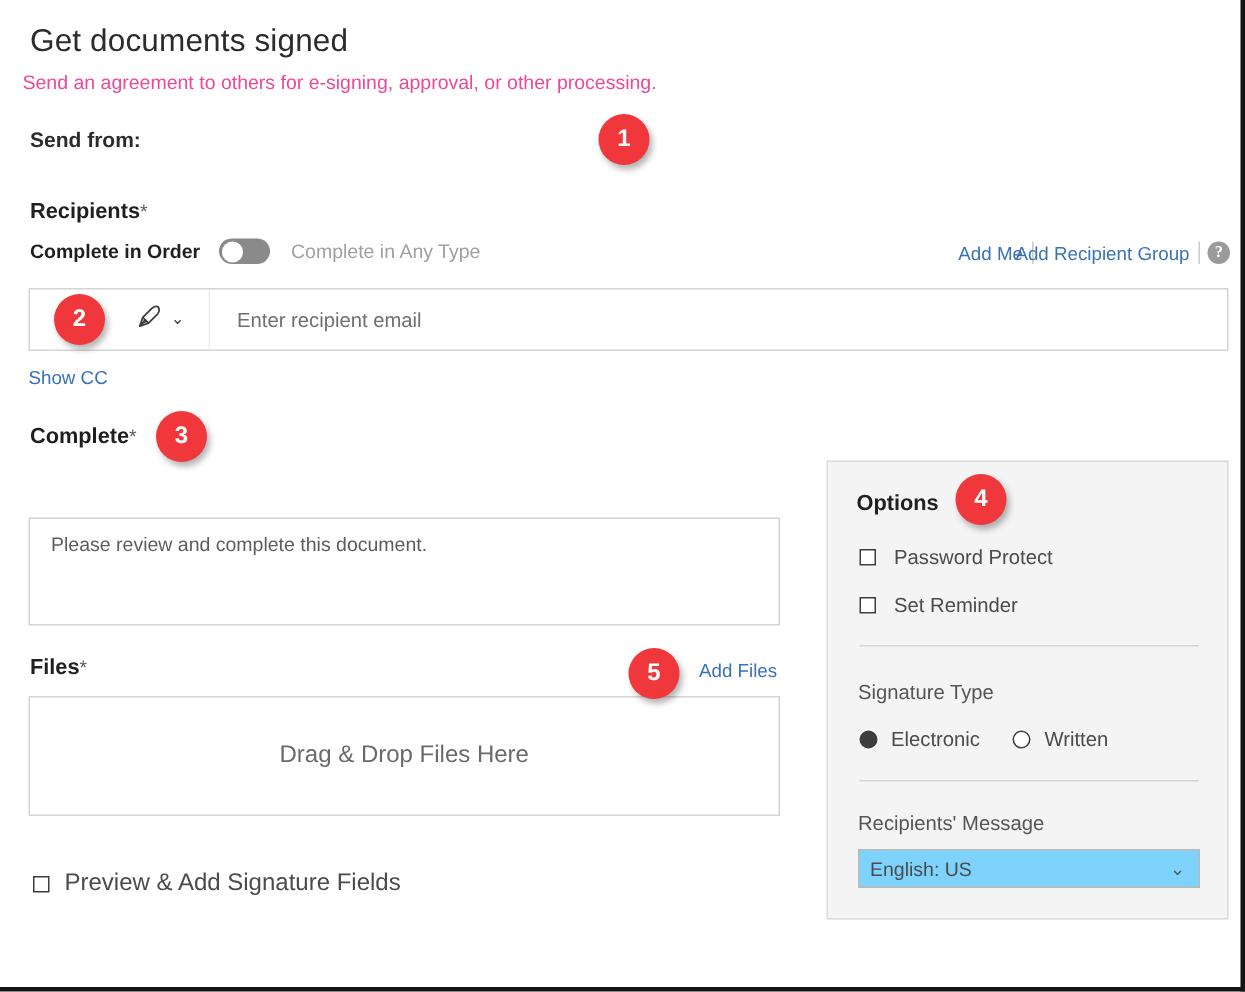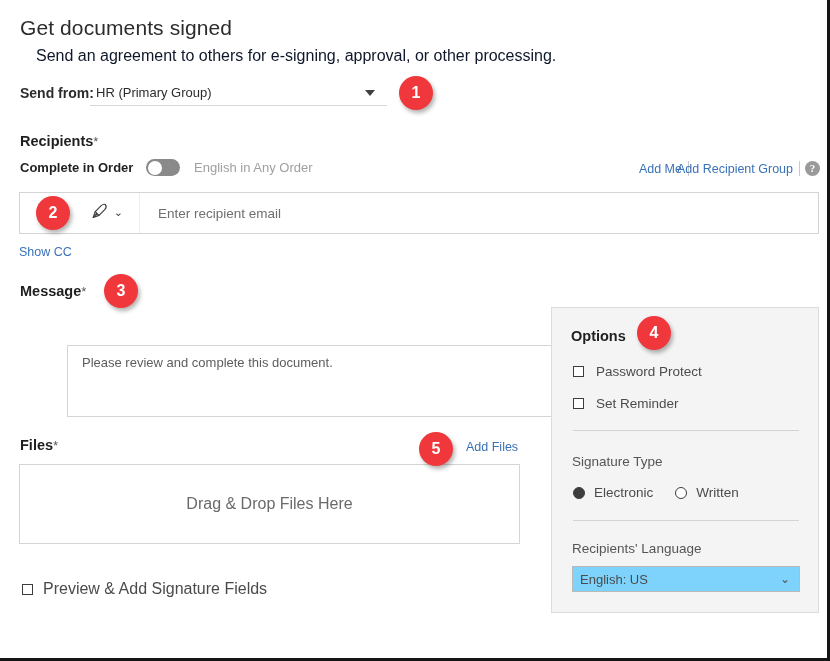--- a/index.html
+++ b/index.html
@@ -37,24 +37,24 @@
   .h1 {
     position: absolute;
     left: 20px;
     top: 16px;
     font-size: 21px;
     color: #2c2c2c;
     letter-spacing: .1px;
   }
   .sub {
     position: absolute;
-    left: 36px;
+    left: 15px;
     top: 47px;
-    font-size: 16px;
-    color: #0f172a;
+    font-size: 13px;
+    color: #ec4899;
   }
 
   
   .sendfrom-label {
     position: absolute;
     left: 20px;
     top: 85px;
     font-size: 14px;
     font-weight: bold;
     color: #2c2c2c;
@@ -217,21 +217,20 @@
     left: 19px;
     top: 345px;
     width: 501px;
     height: 72px;
     box-sizing: border-box;
     border: 1px solid #d4d4d4;
     background: #fff;
     padding: 9px 14px;
     font-size: 13px;
     color: #5d5d5d;
-    margin-left: 48px;
   }
 
   
   .files-head { left: 20px; top: 437px; }
   .addfiles { position: absolute; left: 466px; top: 440px; }
   .dropzone {
     position: absolute;
     left: 19px;
     top: 464px;
     width: 501px;
@@ -398,35 +397,31 @@
 </head>
 <body>
 
 <div id="window">
 <div id="canvas">
 
   <div class="h1">Get documents signed</div>
   <div class="sub">Send an agreement to others for e-signing, approval, or other processing.</div>
 
   <div class="sendfrom-label">Send from:</div>
-  <div class="sendfrom-select">
-    <span>HR (Primary Group)</span>
-    <span class="caret-down"></span>
-  </div>
   <div class="badge b1">1</div>
 
   <div class="sec-head" style="left:20px; top:133px;">
     <span>Recipients</span><span class="req">*</span>
   </div>
 
   <div class="cio-label">Complete in Order</div>
   <div class="toggle">
     <div class="toggle-knob"></div>
   </div>
-  <div class="cao-label">English in Any Order</div>
+  <div class="cao-label">Complete in Any Type</div>
 
   <a class="link addme">Add Me</a>
   <div class="vdiv a"></div>
   <a class="link addgrp">Add Recipient Group</a>
   <div class="vdiv b"></div>
   <div class="qmark recip">?</div>
 
   <div class="recip-box">
     <div class="recip-pen-cell">
       <span>
@@ -441,21 +436,21 @@
       </span>
       <span class="pen-chev">⌄</span>
     </div>
     <div class="recip-placeholder">Enter recipient email</div>
   </div>
   <div class="badge b2">2</div>
 
   <a class="link showcc">Show CC</a>
 
   <div class="sec-head msg-head">
-    <span>Message</span><span class="req">*</span>
+    <span>Complete</span><span class="req">*</span>
   </div>
   <div class="badge b3">3</div>
 
   <div class="msg-box">Please review and complete this document.</div>
 
   <div class="sec-head files-head">
     <span>Files</span><span class="req">*</span>
   </div>
   <div class="badge b5">5</div>
   <a class="link addfiles">Add Files</a>
@@ -485,21 +480,21 @@
         <span class="rb on"></span>
         <span>Electronic</span>
       </span>
       <span class="radio-item">
         <span class="rb"></span>
         <span>Written</span>
       </span>
     </div>
 
     <div class="hr h2"></div>
-    <div class="opt-sub lang">Recipients' Language</div>
+    <div class="opt-sub lang">Recipients' Message</div>
     <div class="lang-select">
       <span>English: US</span>
       <span class="lang-chev">⌄</span>
     </div>
   </div>
   <div class="badge b4">4</div>
 
 </div>
 </div>
 

